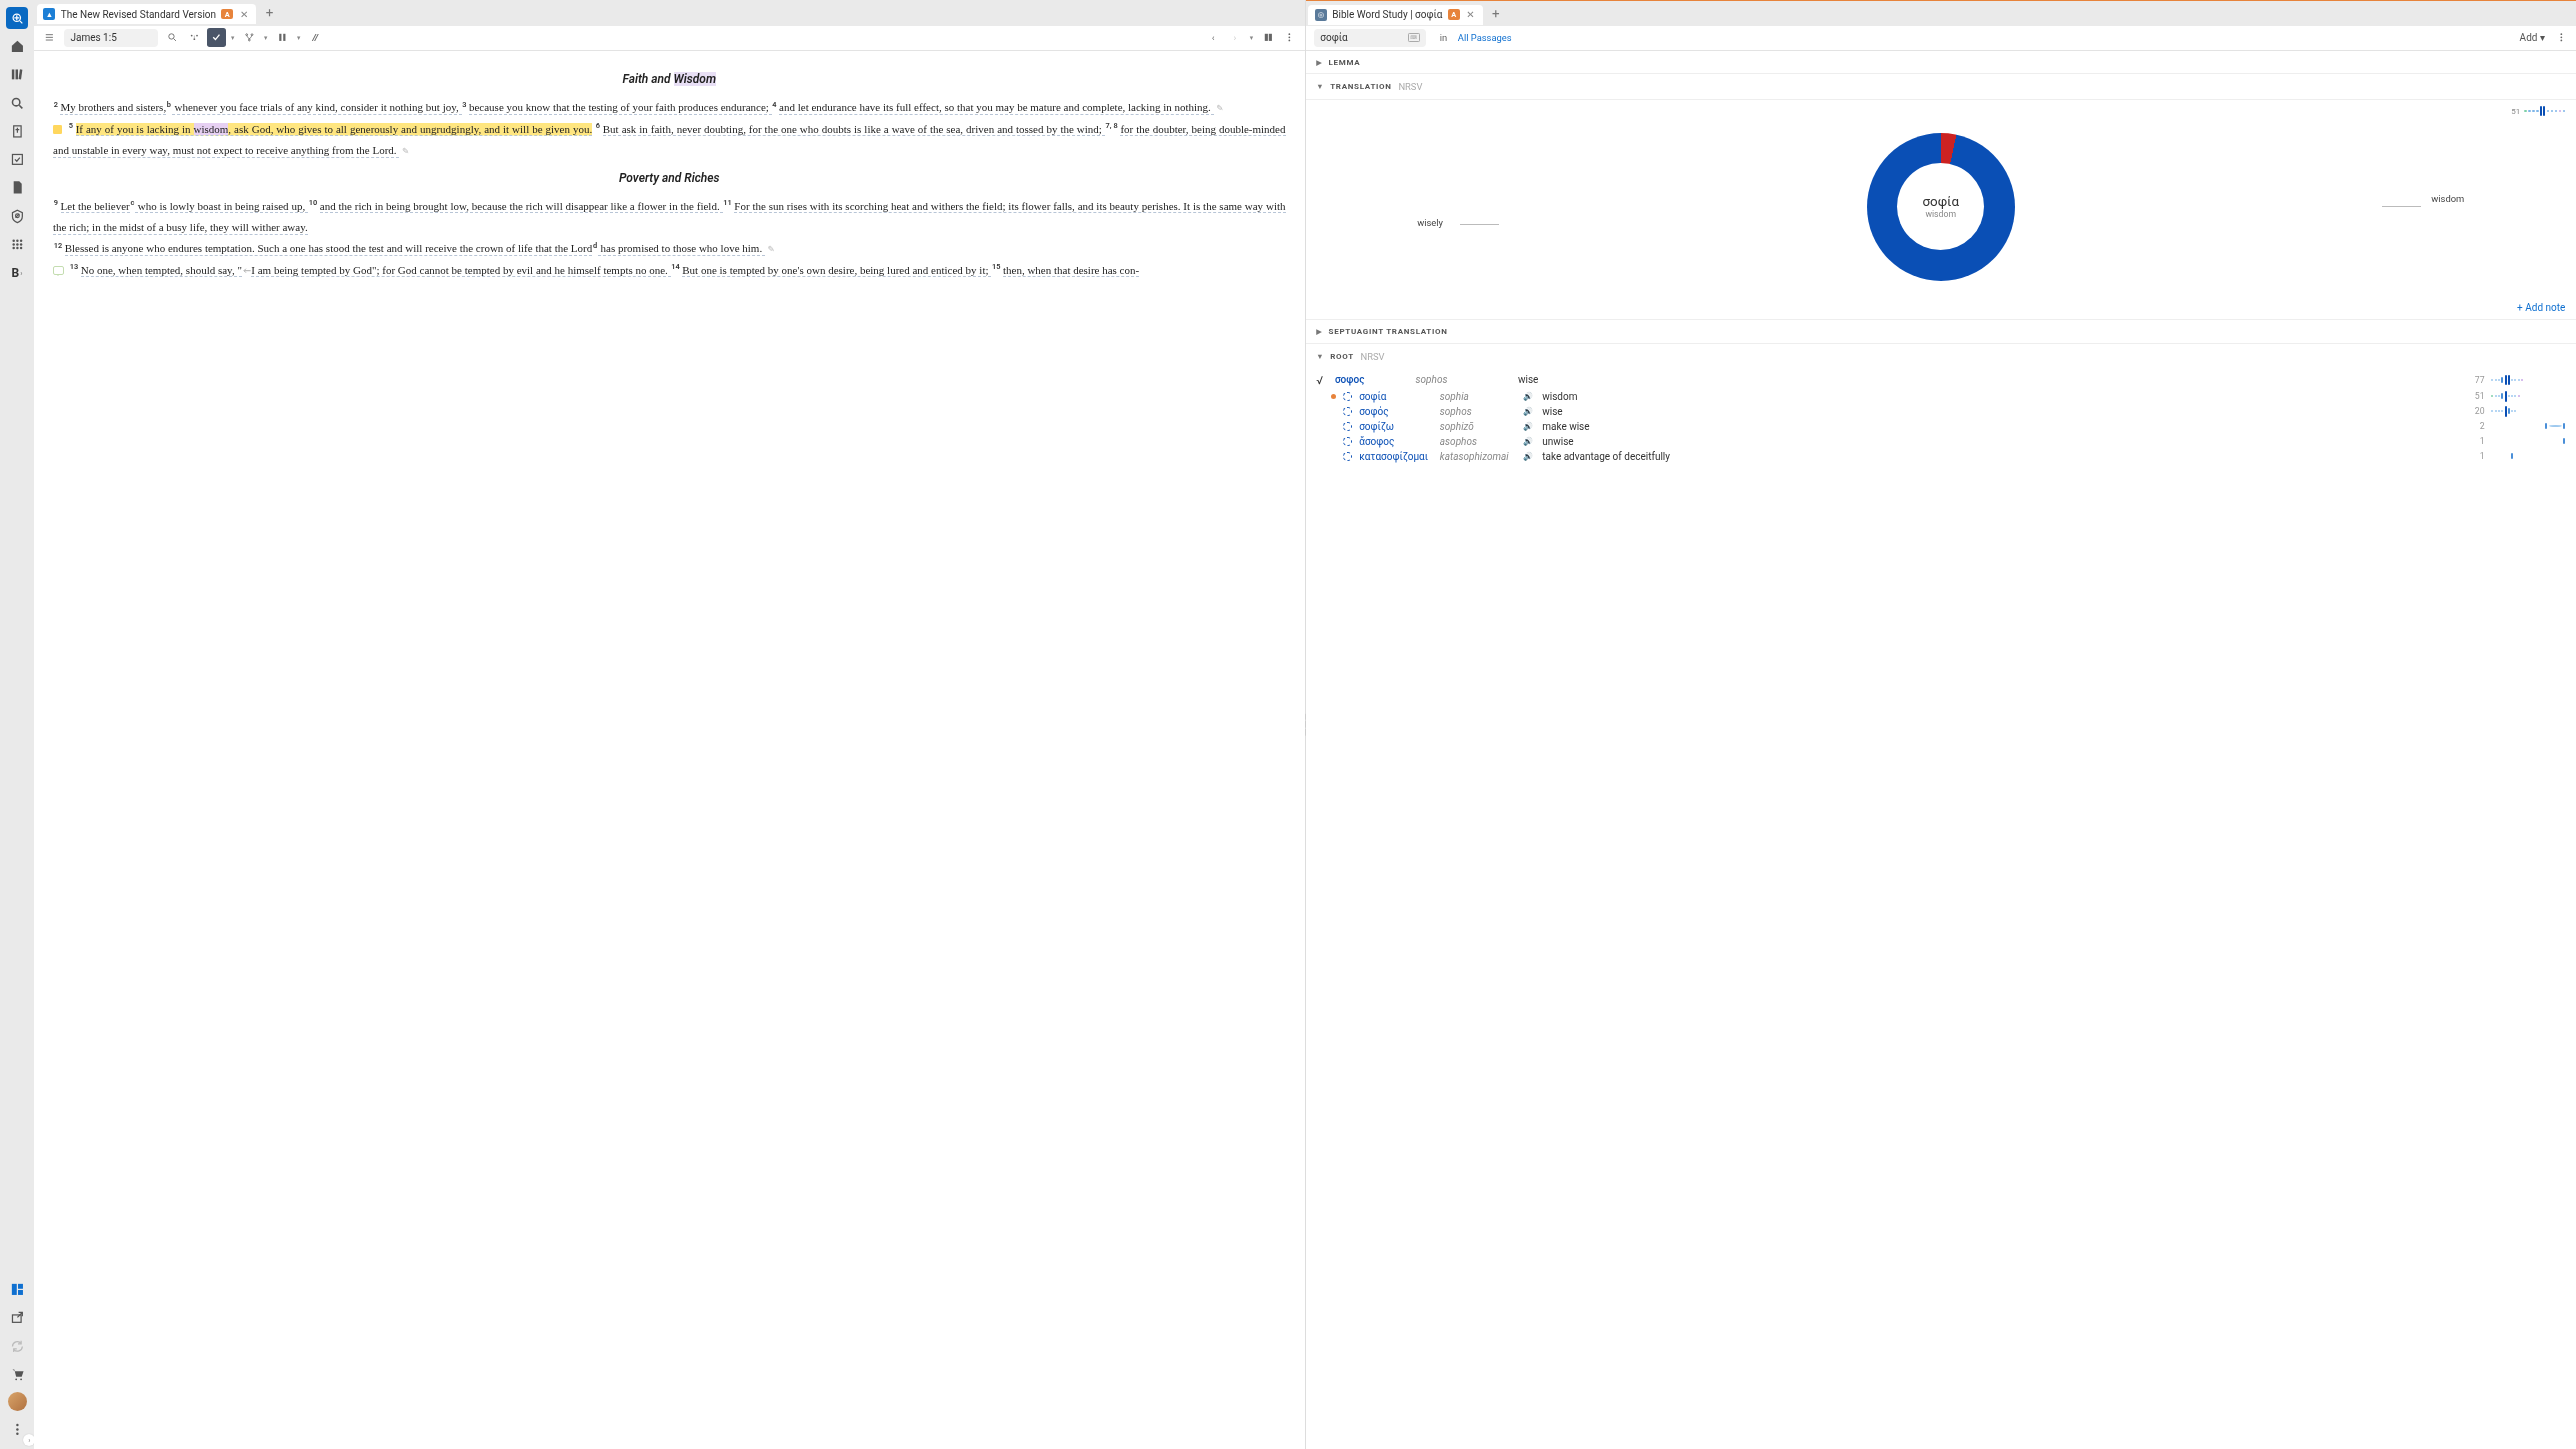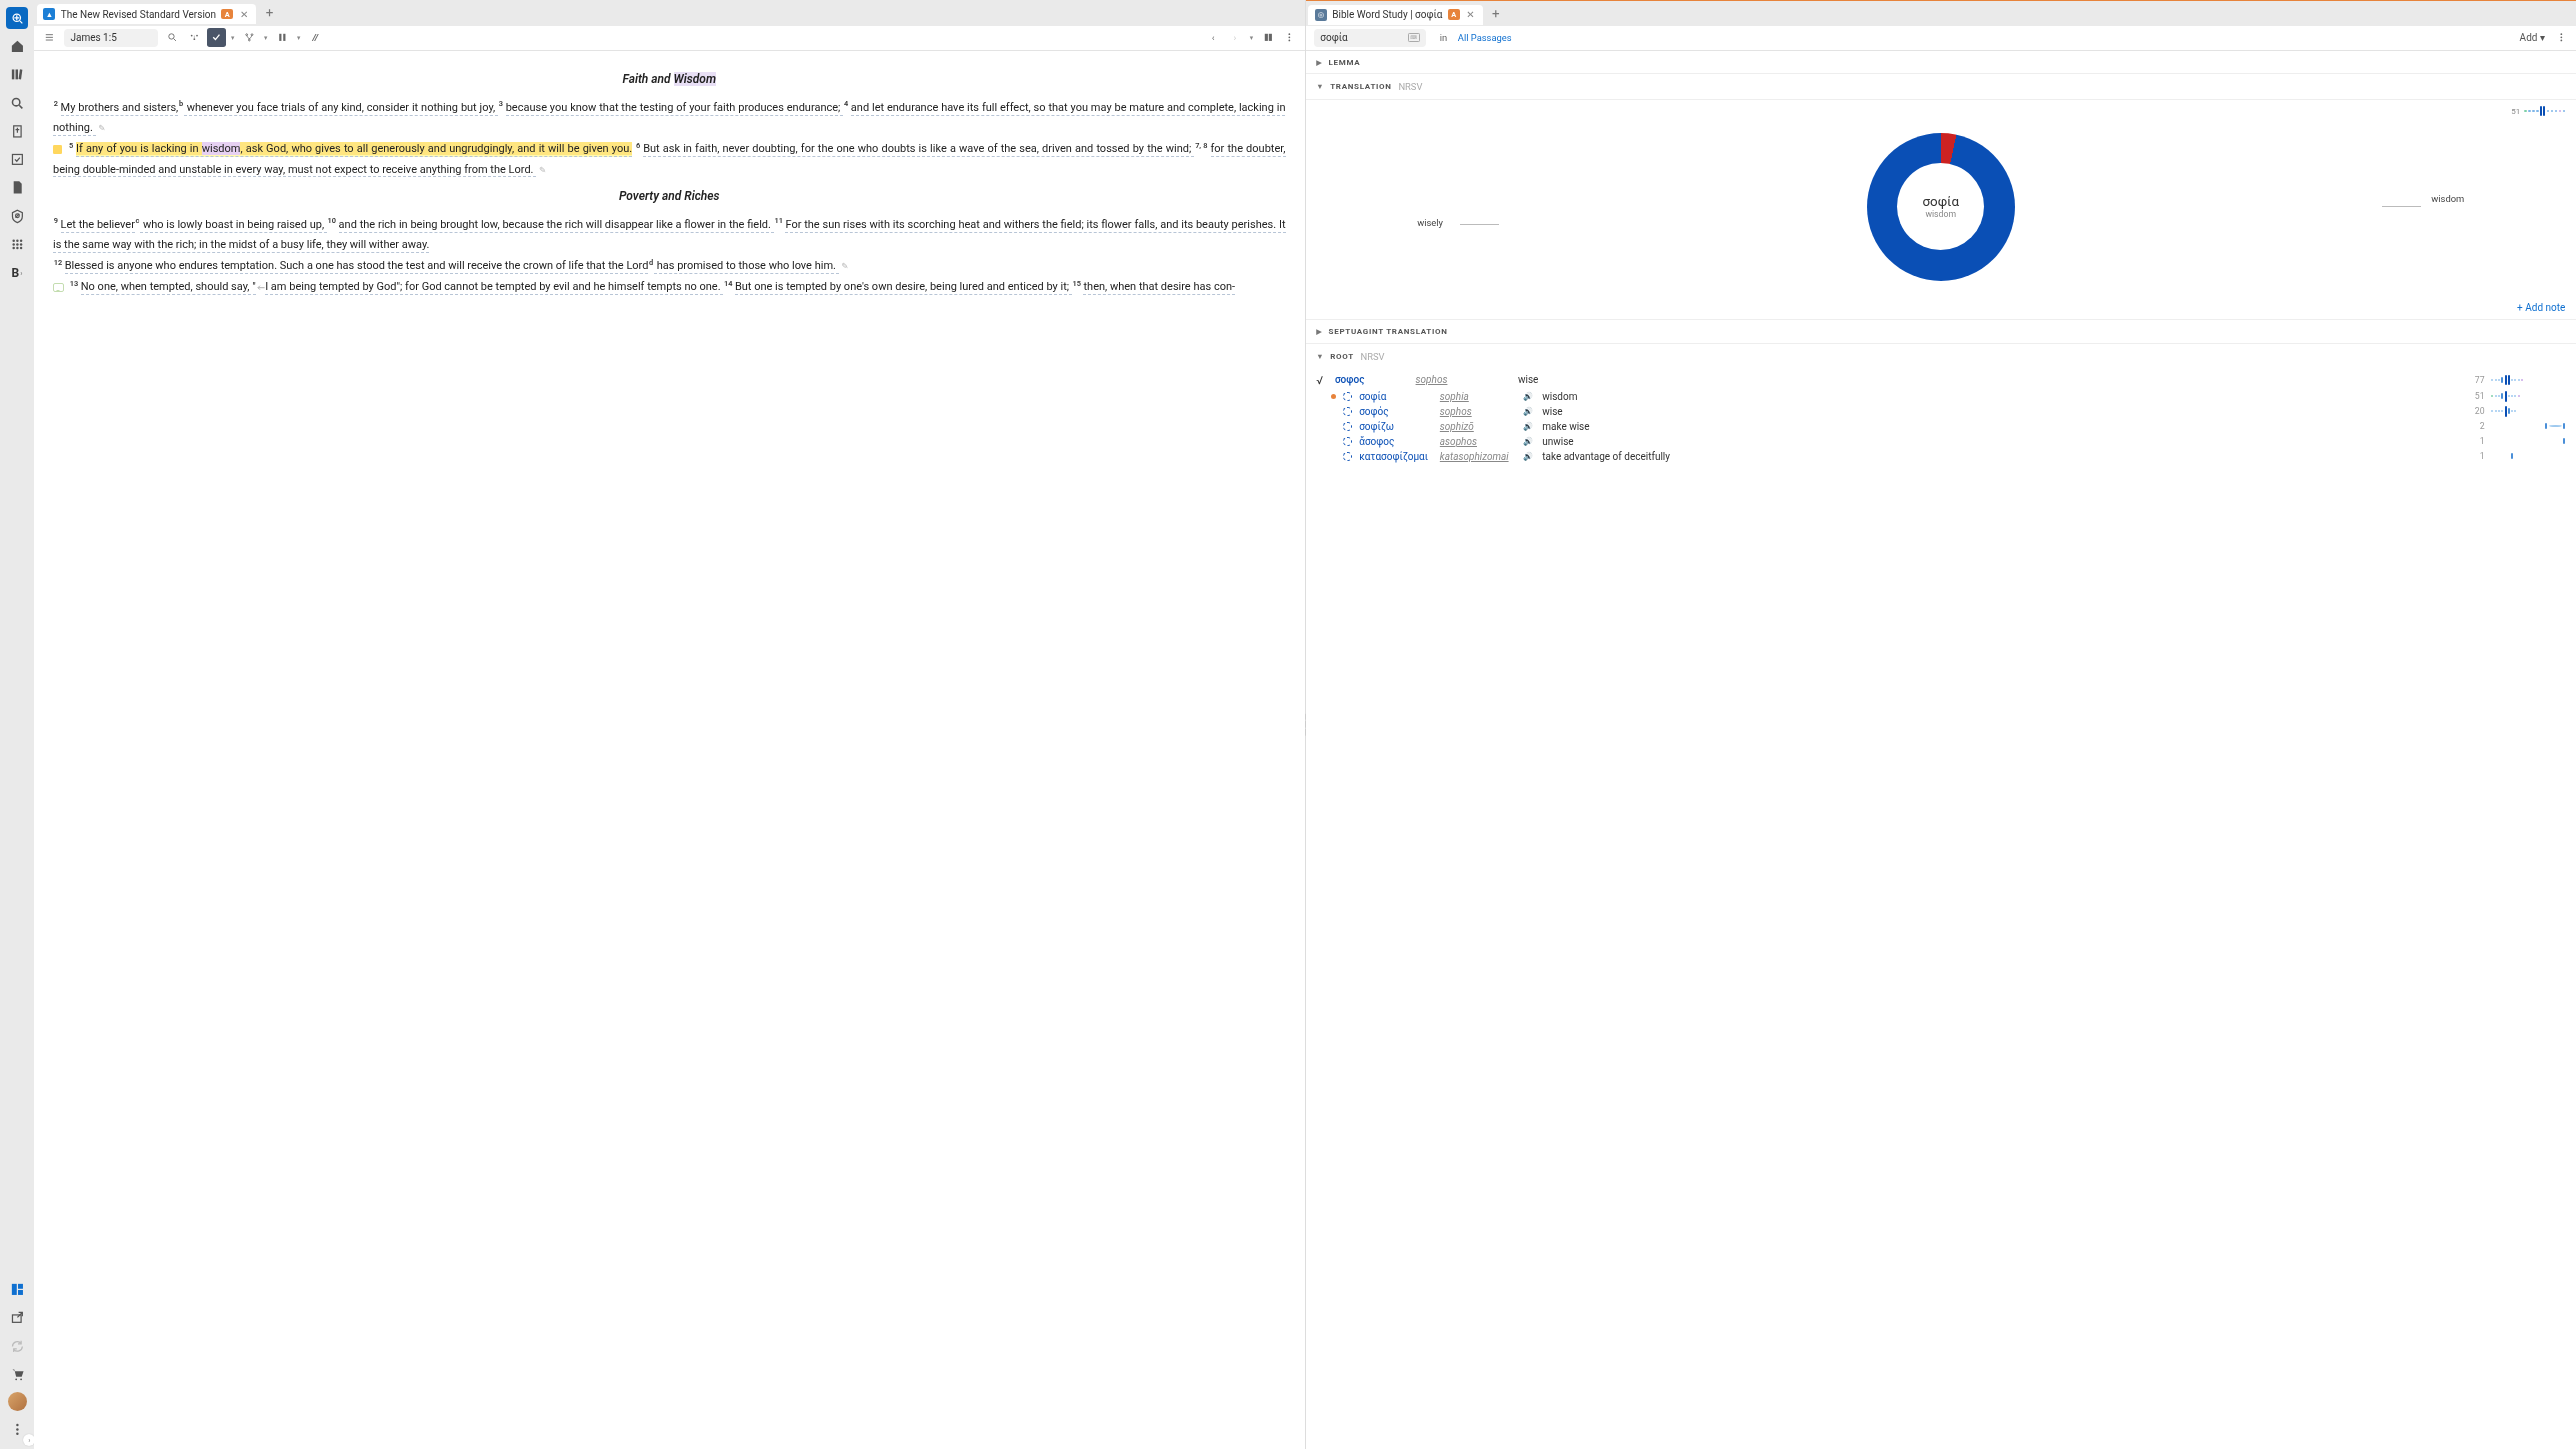--- a/index.html
+++ b/index.html
@@ -33,21 +33,21 @@
 .tcaret{color:#888;font-size:6.7px;padding:0 2.7px;cursor:pointer;}
 .spacer{flex:1;}
 .toolbar .in-label{color:#666;margin:0 8px;}
 .toolbar .link{color:#1070d0;cursor:pointer;}
 .toolbar .addbtn{color:#555;font-size:10px;padding:0 4px;cursor:pointer;}
 .content { flex:1; overflow-y:auto; padding: 12px 19px 9px 19px; font-size: 11px; line-height: 1.85; }
 .heading { text-align:center; font-style:italic; font-weight:600; font-size:12px; margin: 5.4px 0 6.7px; color:#222;}
 .heading .wisdom-hl{background:#e8dff5;}
 .para { text-align:justify; color:#222;}
 .sup { font-size:7.4px; vertical-align:super; font-weight:600; color:#333; margin:0 0.7px;}
-.w { border-bottom:0.7px dashed #b8c5d6; padding-bottom:0.7px;}
+.w { border-bottom:0.7px dashed #b8c5d6; padding-bottom:0.7px;font-family:Liberation Serif, serif;}
 .hl { background: linear-gradient(180deg,#fff9b0 0%, #fff9b0 100%); }
 .hl-strong { background:#ffe680;}
 .hl .wisdom { background:#e6d0f2;}
 .note-flag{display:inline-block;width:9.4px;height:9.4px;background:#ffd75e;border-radius:1.3px;vertical-align:middle;margin-right:2.7px;}
 .pen{color:#bbb;font-size:8.7px;margin-left:2.7px;}
 .bubble{display:inline-block;width:10.7px;height:9.4px;border:1.3px solid #c4ddb0;border-radius:2px;vertical-align:middle;margin-right:2.7px;position:relative;}
 .bubble::after{content:"";position:absolute;bottom:-3.4px;left:2px;border:2px solid transparent;border-top-color:#c4ddb0;}
 .arrow-icon{display:inline-block;width:9.4px;height:7.4px;vertical-align:middle;color:#888;}
 .footer { position:absolute; bottom:0; left:0; right:0; background:#fff; border-top:0.7px solid #eee; padding:2.7px 6.7px; font-size:8.7px; color:#666;}
 .split-handle{position:absolute;right:-2.7px;top:50%;transform:translateY(-50%);display:flex;flex-direction:column;gap:1.3px;}
@@ -77,21 +77,21 @@
 .spark-dots i.big{width:2px;height:9.4px;background:#0a4fb5;border-radius:1.3px;}
 .spark-dots i.g{background:#7fd0a8;}
 .spark-dots i.p{background:#c9a8e8;}
 .add-note{position:absolute;right:10.7px;bottom:6.7px;color:#1070d0;font-size:10px;cursor:pointer;}
 .root-list{padding:2.7px 10.7px 8px;}
 .root-row{display:flex;align-items:center;gap:6.7px;padding:2px 0;font-size:10px;}
 .root-row .sqrt{font-size:11.4px;color:#333;width:12px;}
 .root-row .dot{width:5.4px;height:5.4px;border-radius:50%;background:#e7833b;}
 .root-row .ring{width:9.4px;height:9.4px;border:1.3px dashed #0a4fb5;border-radius:50%;}
 .root-row .gk{color:#0a4fb5;min-width:74px;cursor:pointer;}
-.root-row .tr{color:#888;font-style:italic;min-width:77px;text-decoration:underline;}
+.root-row .tr{color:#888;font-style:italic;min-width:77px;}
 .root-row .snd{color:#ccc;font-size:8px;width:12px;cursor:pointer;}
 .root-row .en{color:#333;flex:1;}
 .root-row .ct{color:#999;font-size:8.7px;width:17.4px;text-align:right;}
 .root-row .sp{width:74px;display:flex;gap:1.3px;align-items:center;justify-content:flex-start;}
 .root-row .sp i{width:2px;height:2px;border-radius:50%;background:#9ec9ef;display:block;}
 .root-row .sp i.b{width:2px;height:10.7px;background:#0a4fb5;border-radius:1.3px;}
 .root-row .sp i.m{width:2px;height:6px;background:#4a8fd8;border-radius:1.3px;}
 .root-row.first .gk{color:#0a4fb5;font-weight:500;}
 .indent{padding-left:14.8px;}
 .kbd-icon{width:12px;height:9.4px;border:0.7px solid #aaa;border-radius:1.3px;display:inline-flex;align-items:center;justify-content:center;font-size:4.7px;color:#aaa;}

